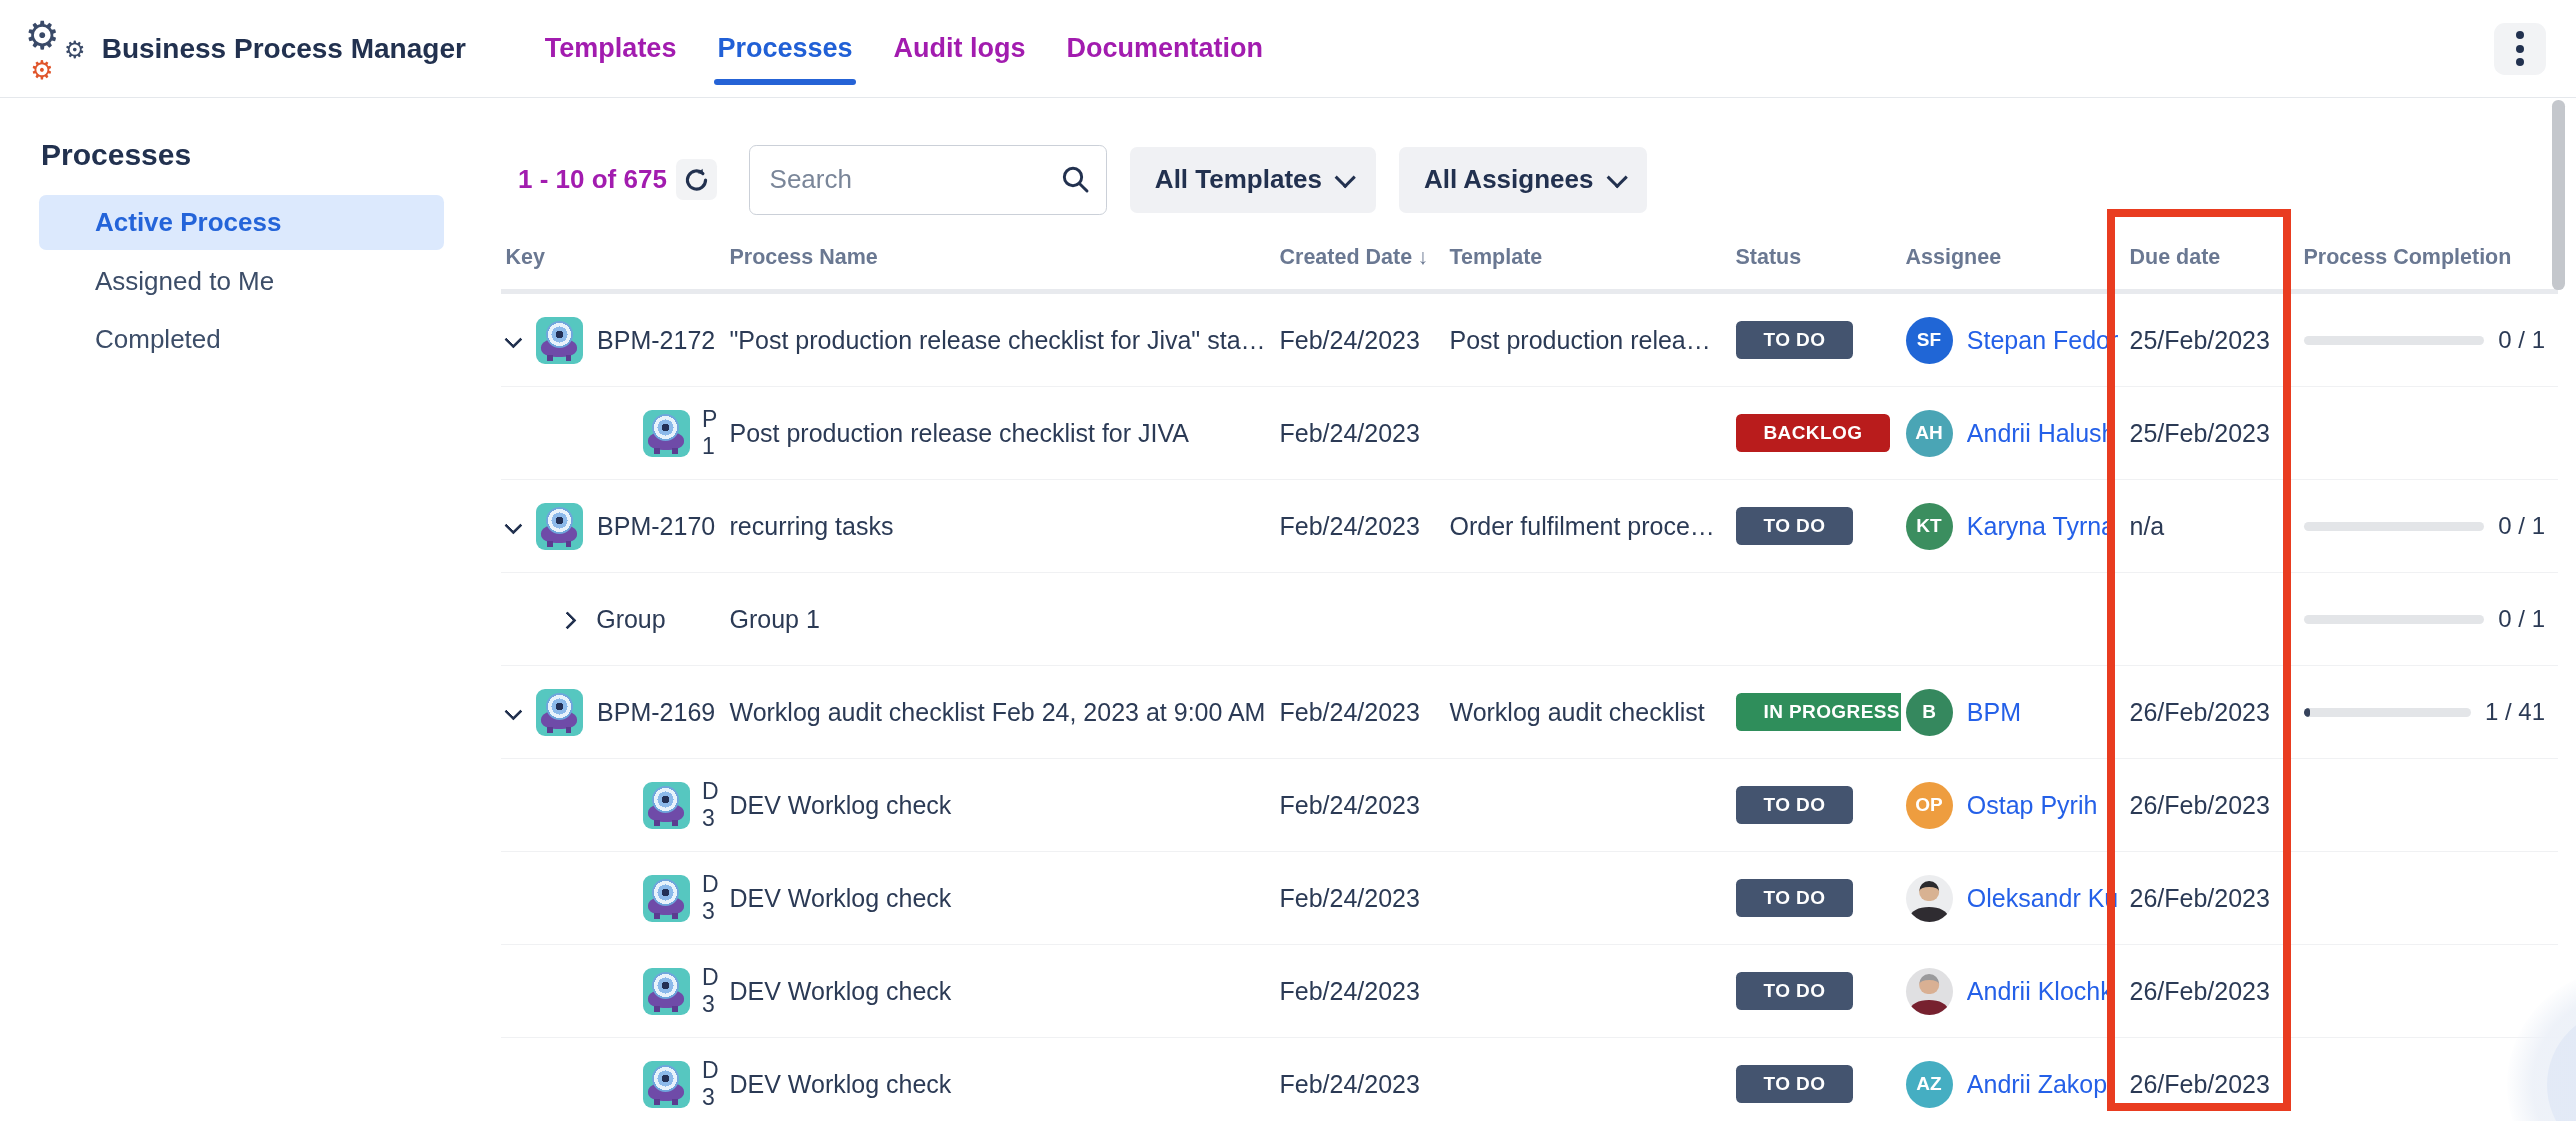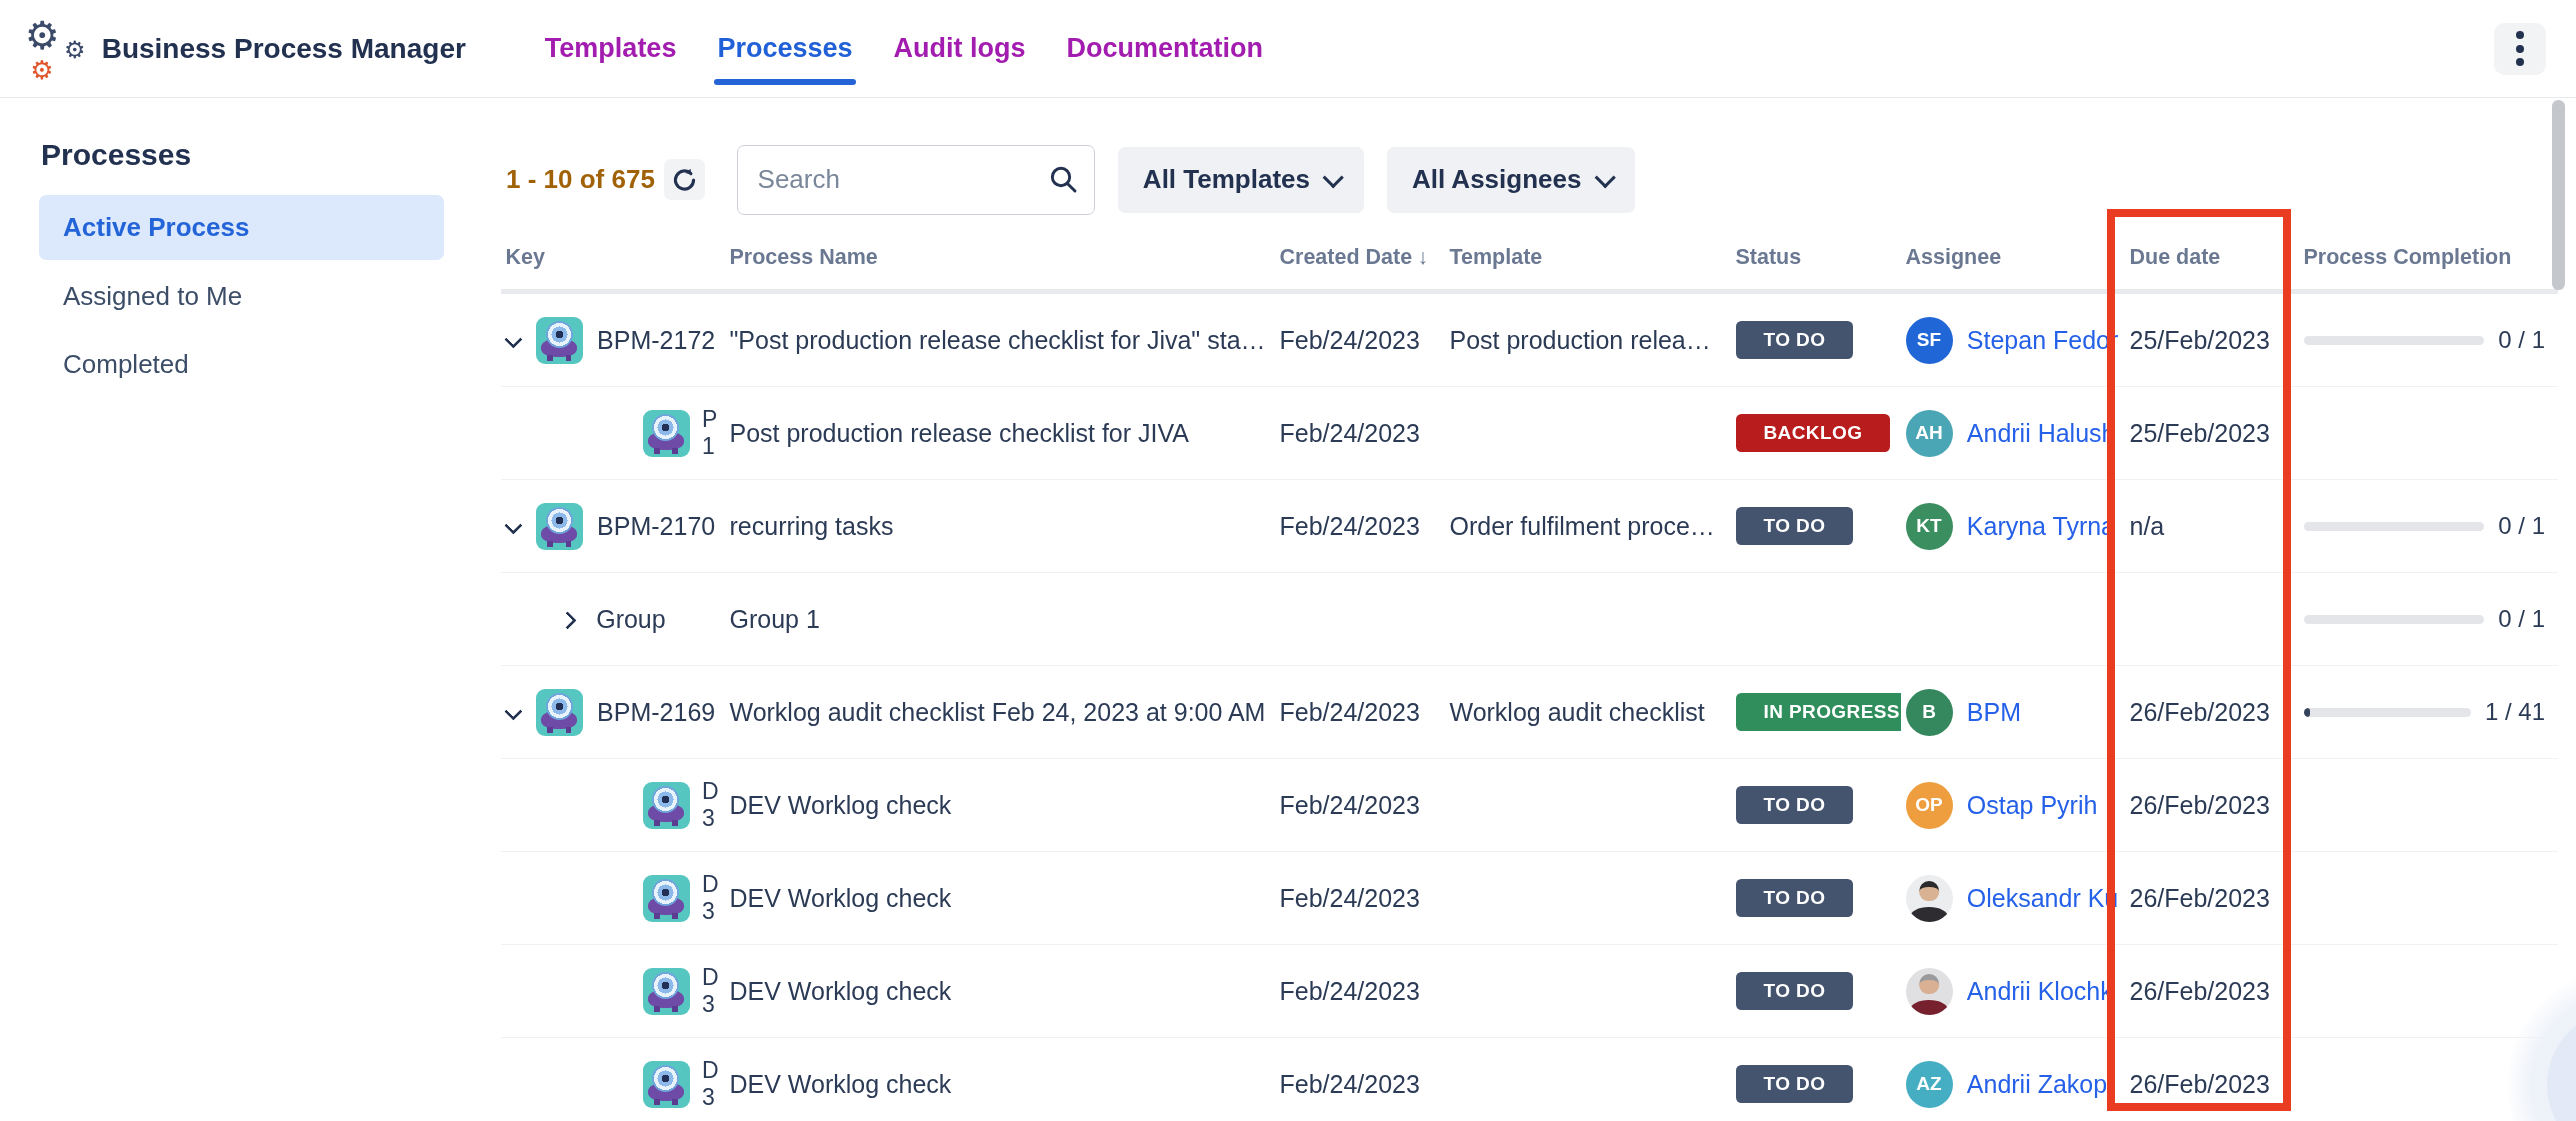--- a/index.html
+++ b/index.html
@@ -25,27 +25,27 @@
   .tab{position:relative;display:flex;align-items:center;font-size:27px;font-weight:600;color:#a21caf;cursor:pointer;white-space:nowrap;}
   .tab.active{color:#2160D6;}
   .tab.active::after{content:"";position:absolute;left:-3.6px;right:-3.6px;bottom:12.5px;height:6.3px;border-radius:3.6px;background:#2563D6;}
   .spacer{flex:1;}
   .kebab-btn{width:52px;height:52px;border-radius:10.7px;background:#F2F3F5;border:none;margin-right:30px;
     display:flex;flex-direction:column;align-items:center;justify-content:center;gap:5.4px;cursor:pointer;}
   .kebab-btn i{width:8px;height:8px;border-radius:50%;background:#22314F;}
   
   .sidebar{position:absolute;left:0;top:100px;width:456px;}
   .side-heading{font-size:30px;font-weight:700;color:#22314F;margin:38px 0 23px 41px;}
-  .side-item{height:65px;margin:0 12.5px 3.6px 39px;border-radius:7.2px;display:flex;align-items:center;
-    padding-left:24px;font-size:26px;font-weight:500;color:#3C4D68;cursor:pointer;text-align:right;}
+  .side-item{height:55px;margin:0 12.5px 3.6px 39px;border-radius:7.2px;display:flex;align-items:center;
+    padding-left:56px;font-size:26px;font-weight:500;color:#3C4D68;cursor:pointer;text-align:right;}
   .side-item.active{background:#DCE9FD;color:#2464D9;font-weight:700;}
   
   .main{position:absolute;left:501px;top:100px;width:2057px;}
   .toolbar{display:flex;align-items:center;margin-top:43px;height:73px;}
-  .count{font-size:26px;font-weight:700;color:#a16207;white-space:nowrap;margin-left:5px;}
+  .count{font-size:26px;font-weight:700;color:#a21caf;white-space:nowrap;margin-left:17px;}
   .refresh-btn{width:41px;height:41px;margin-left:9px;border:none;border-radius:7.2px;background:#F2F3F5;
     display:flex;align-items:center;justify-content:center;cursor:pointer;}
   .search-box{position:relative;margin-left:32px;width:358px;height:70px;}
   .search-box input{width:100%;height:100%;box-sizing:border-box;border:1.8px solid #CBD0D8;border-radius:7.2px;
     padding:0 57px 0 19.7px;font-size:26px;color:#2B3A55;font-family:"Liberation Sans",sans-serif;outline:none;}
   .search-box input::placeholder{color:#7A8699;}
   .search-icon{position:absolute;right:16px;top:18px;}
   .filter-btn{height:66px;margin-left:23px;border:none;border-radius:7.2px;background:#F0F1F4;
     display:flex;align-items:center;gap:14.3px;padding:0 25px;font-size:26px;font-weight:700;color:#22314F;
     font-family:"Liberation Sans",sans-serif;cursor:pointer;white-space:nowrap;}

